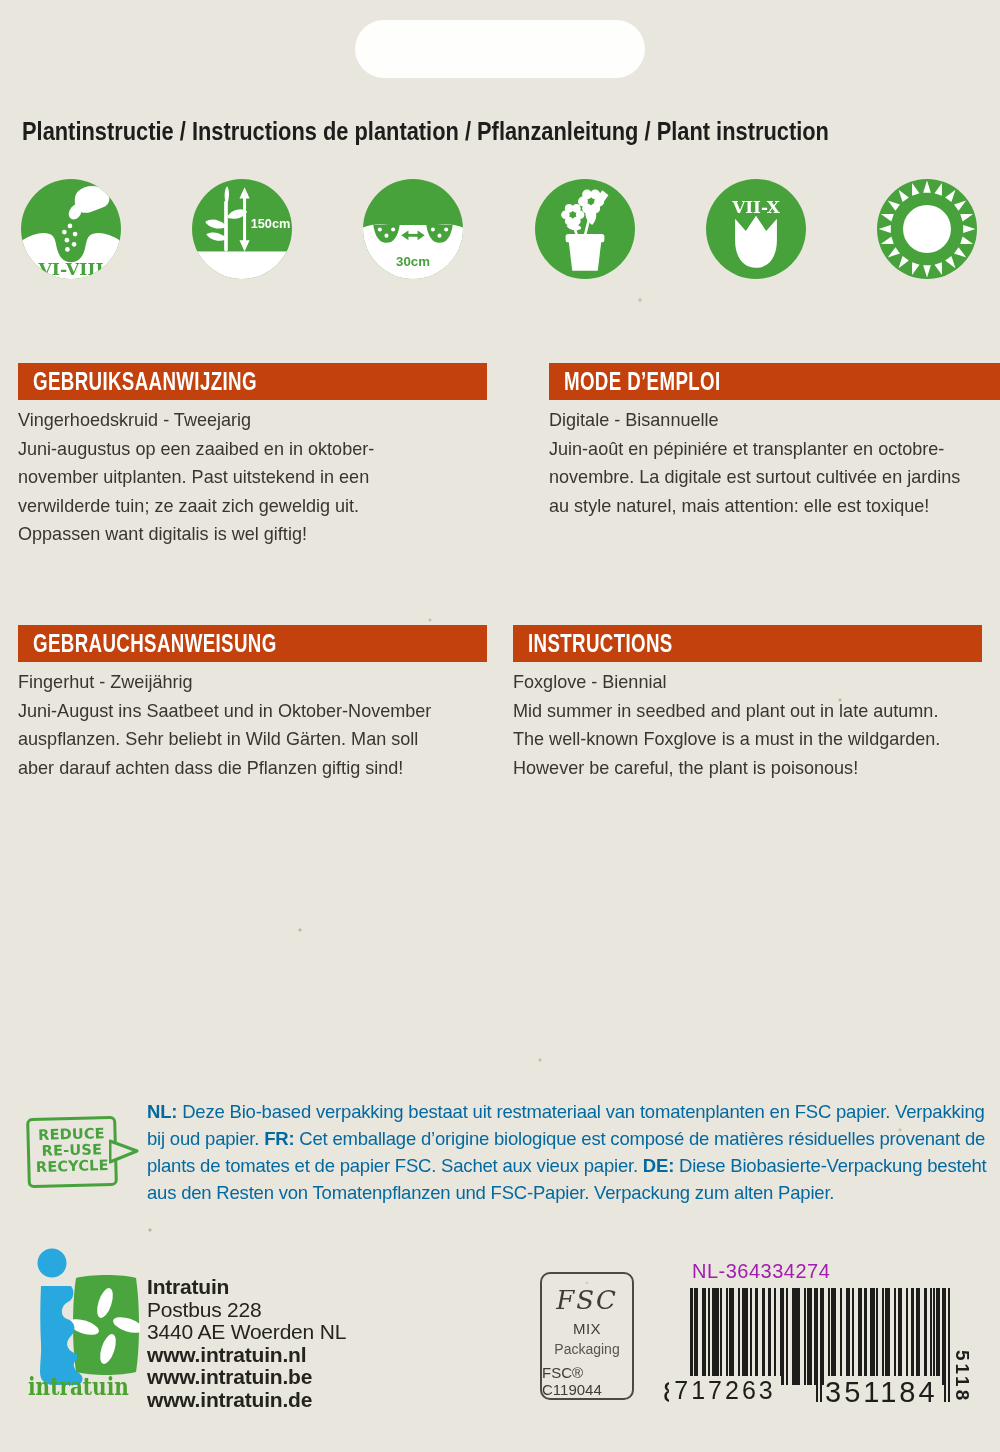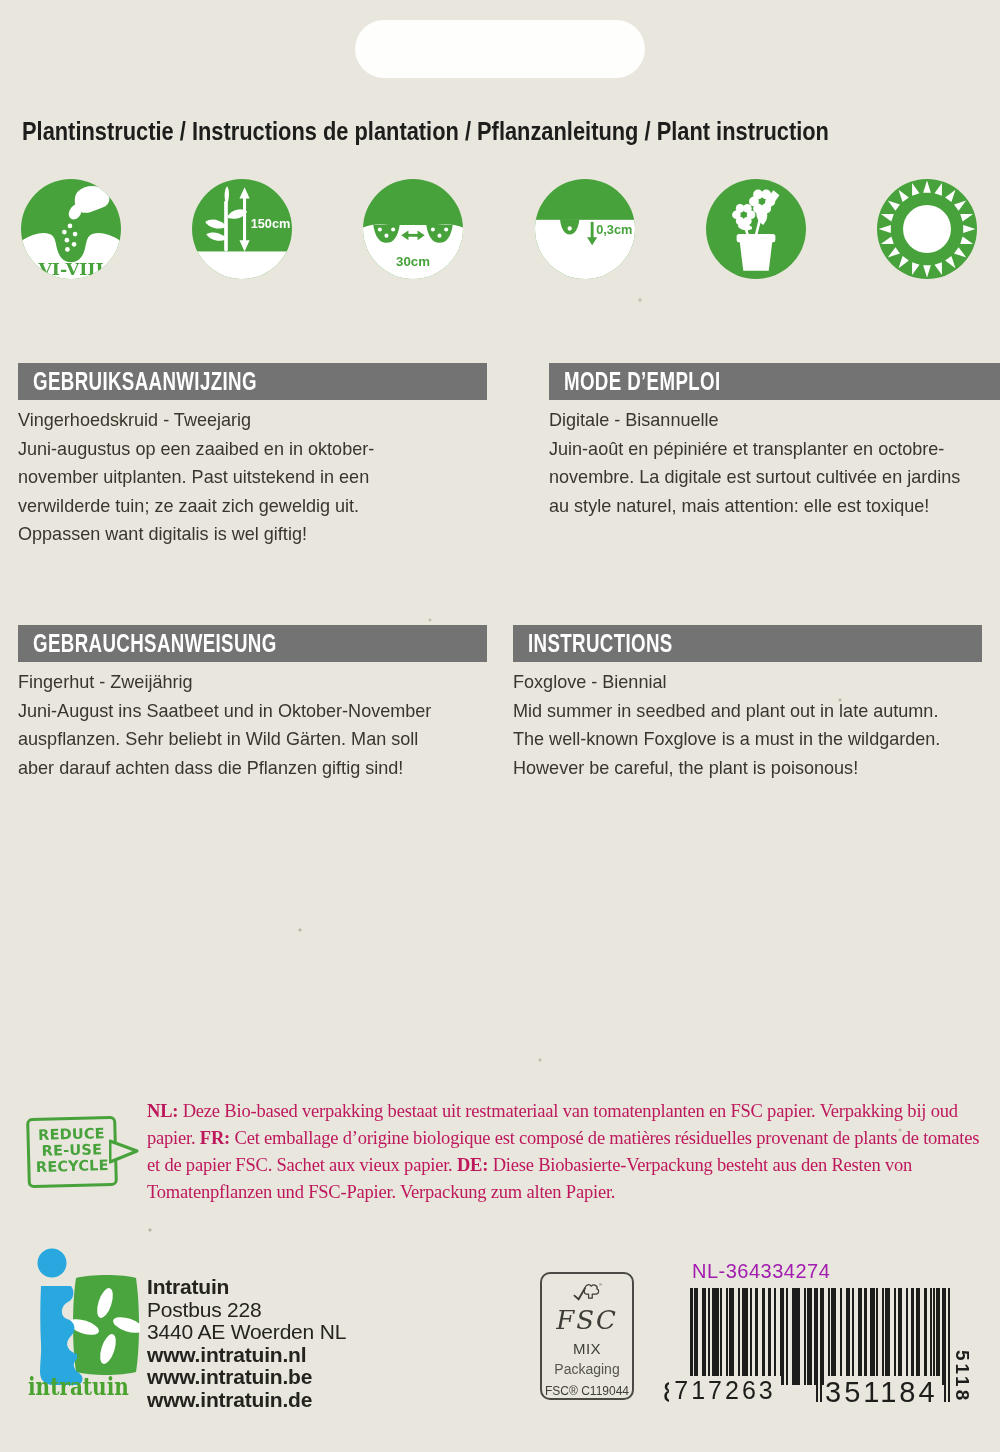--- a/index.html
+++ b/index.html
@@ -28,21 +28,21 @@
   }
   .icons-row{position:absolute;left:20px;top:178px;width:958px;display:flex;justify-content:space-between;}
   .icon-circle{width:102px;height:102px;}
   .icon-circle svg{display:block;}
 
   .section{position:absolute;width:469px;}
   .sec-1{left:18px;top:363px;}
   .sec-2{left:513px;top:363px;margin-left:36px;}
   .sec-3{left:18px;top:625px;}
   .sec-4{left:513px;top:625px;}
-  .section-header{height:37px;background:#737373;color:#fff;display:flex;align-items:center;padding-left:15px;}
+  .section-header{height:37px;background:#c2410c;color:#fff;display:flex;align-items:center;padding-left:15px;}
   .section-header span{
     display:inline-block;font-weight:bold;font-size:26px;letter-spacing:.5px;white-space:nowrap;
     transform:scaleX(.72);transform-origin:left center;
   }
   .section-text{
     width:500px;transform:scaleX(.95);transform-origin:left top;
     font-size:19px;line-height:28.5px;color:#38362d;
   }
   .section-sub{margin-top:6px;}
   .section-body{white-space:pre-line;}
@@ -50,21 +50,21 @@
   .recycle-badge{
     position:absolute;left:27px;top:1117px;width:84px;height:58px;
     border:3px solid #47a23b;border-radius:6px;transform:rotate(-1.5deg);
     color:#47a23b;font-weight:bold;font-size:14.5px;line-height:16px;
     text-align:center;padding-top:6px;white-space:pre-line;letter-spacing:.2px;
     font-family:"DejaVu Sans",sans-serif;
   }
   .recycle-tail{position:absolute;left:109px;top:1138px;}
   .recycle-text{
     position:absolute;left:147px;top:1098px;width:842px;
-    font-family:Liberation Serif, serif;font-size:18.5px;line-height:27px;color:#be185d;
+    font-family:Liberation Sans, sans-serif;font-size:18.5px;line-height:27px;color:#0369a1;
     letter-spacing:-.2px;
   }
   .recycle-text b{font-weight:bold;}
 
   .logo-mark{position:absolute;left:20px;top:1246px;}
   .brand-word{
     position:absolute;left:28px;top:1372px;white-space:nowrap;
     font-family:"DejaVu Serif",serif;font-weight:bold;font-size:25px;color:#4aa32f;
     transform:scaleX(.8);transform-origin:left top;letter-spacing:0;
   }
@@ -73,21 +73,21 @@
 
   .fsc-label{
     position:absolute;left:540px;top:1272px;width:94px;height:128px;
     border:2px solid #4a4943;border-radius:10px;box-sizing:border-box;
     display:flex;flex-direction:column;align-items:center;color:#3e3d37;
   }
   .fsc-tree{margin-top:8px;}
   .fsc-word{font-family:"DejaVu Serif",serif;font-size:26px;letter-spacing:2px;margin-top:1px;font-style:italic;}
   .fsc-mix{font-size:15px;margin-top:5px;letter-spacing:.5px;}
   .fsc-pack{font-size:14px;margin-top:4px;color:#56554e;}
-  .fsc-lic{font-size:12px;margin-top:7px;text-align:right;}
+  .fsc-lic{font-size:15px;margin-top:7px;}
 
   .bc-code{position:absolute;left:692px;top:1260px;font-size:20px;color:#a21caf;letter-spacing:.5px;}
   .bc-bars{
     position:absolute;left:690px;top:1288px;width:258px;height:97px;
     background-image:
       repeating-linear-gradient(90deg,#1d1d1b 0 2px,transparent 2px 6px),
       repeating-linear-gradient(90deg,#1d1d1b 0 3px,transparent 3px 13px),
       repeating-linear-gradient(90deg,transparent 0 5px,#1d1d1b 5px 7px,transparent 7px 17px);
   }
   .bc-guard{position:absolute;top:1288px;width:2px;height:114px;background:#1d1d1b;}
@@ -179,40 +179,20 @@
           <g fill="#47a23b">
             <rect x="44" y="54.8" width="12" height="2.8"></rect>
             <polygon points="38.5,56.2 45.5,51.5 45.5,61"></polygon>
             <polygon points="61.5,56.2 54.5,51.5 54.5,61"></polygon>
             <text x="50" y="86" text-anchor="middle" font-size="13" font-weight="bold" font-family="Liberation Sans, sans-serif">30cm</text>
           </g>
         </g>
       </svg>
     </div>
 
-    <div class="icon-circle">
-      <svg viewBox="0 0 100 100" width="102" height="102">
-        <defs>
-            <clipPath id="cp4">
-              <circle cx="50" cy="50" r="49"></circle>
-            </clipPath>
-          </defs>
-        <circle cx="50" cy="50" r="49" fill="#47a23b"></circle>
-        <g clip-path="url(#cp4)">
-          <rect x="-2" y="41" width="104" height="62" fill="#fff"></rect>
-          <path fill="#47a23b" d="M25.5,40.5 C26.5,50 30,55.5 35,55.5 C40,55.5 43.5,50 44.5,40.5 Z"></path>
-          <circle cx="35" cy="49.5" r="2.1" fill="#fff"></circle>
-          <g fill="#47a23b">
-            <rect x="55.6" y="43" width="2.8" height="16"></rect>
-            <polygon points="57,66 52,58 62,58"></polygon>
-            <text x="61" y="55" font-size="12.5" font-weight="bold" font-family="Liberation Sans, sans-serif">0,3cm</text>
-          </g>
-        </g>
-      </svg>
-    </div>
 
     <div class="icon-circle">
       <svg viewBox="0 0 100 100" width="102" height="102">
         <defs>
             <clipPath id="cp5">
               <circle cx="50" cy="50" r="49"></circle>
             </clipPath>
           </defs>
         <circle cx="50" cy="50" r="49" fill="#47a23b"></circle>
         <g clip-path="url(#cp5)">
@@ -238,20 +218,27 @@
             <path d="M56,27 C62,31 63,40 57,46 C50,42 49,33 52,29 Z"></path>
             <path d="M34,62 L66,62 L62.5,91 L37.5,91 Z"></path>
             <rect x="31" y="55" width="38" height="8" rx="2.5"></rect>
           </g>
           <circle cx="38" cy="36" r="2.6" fill="#47a23b"></circle>
           <circle cx="56" cy="23" r="3" fill="#47a23b"></circle>
         </g>
       </svg>
     </div>
 
+    <div class="icon-circle">
+      <svg viewBox="0 0 100 100" width="102" height="102">
+        <circle cx="50" cy="50" r="49" fill="#47a23b"></circle>
+        <text x="50" y="34" text-anchor="middle" font-size="16.5" font-weight="bold" fill="#fff" font-family="DejaVu Serif, serif">VII-X</text>
+        <path fill="#fff" d="M50,88 C37,88 29.5,77 29.5,61 L29.5,40 L40,52 L50,37 L60,52 L70.5,40 L70.5,61 C70.5,77 63,88 50,88 Z"></path>
+      </svg>
+    </div>
 
     <div class="icon-circle">
       <svg viewBox="0 0 100 100" width="102" height="102">
         <defs>
             <polygon id="ray7" points="50,2.5 46.2,14.5 53.8,14.5"></polygon>
           </defs>
         <circle cx="50" cy="50" r="49" fill="#47a23b"></circle>
         <circle cx="50" cy="50" r="23.5" fill="#fff"></circle>
         <g fill="#fff">
           <use href="#ray7"></use>

